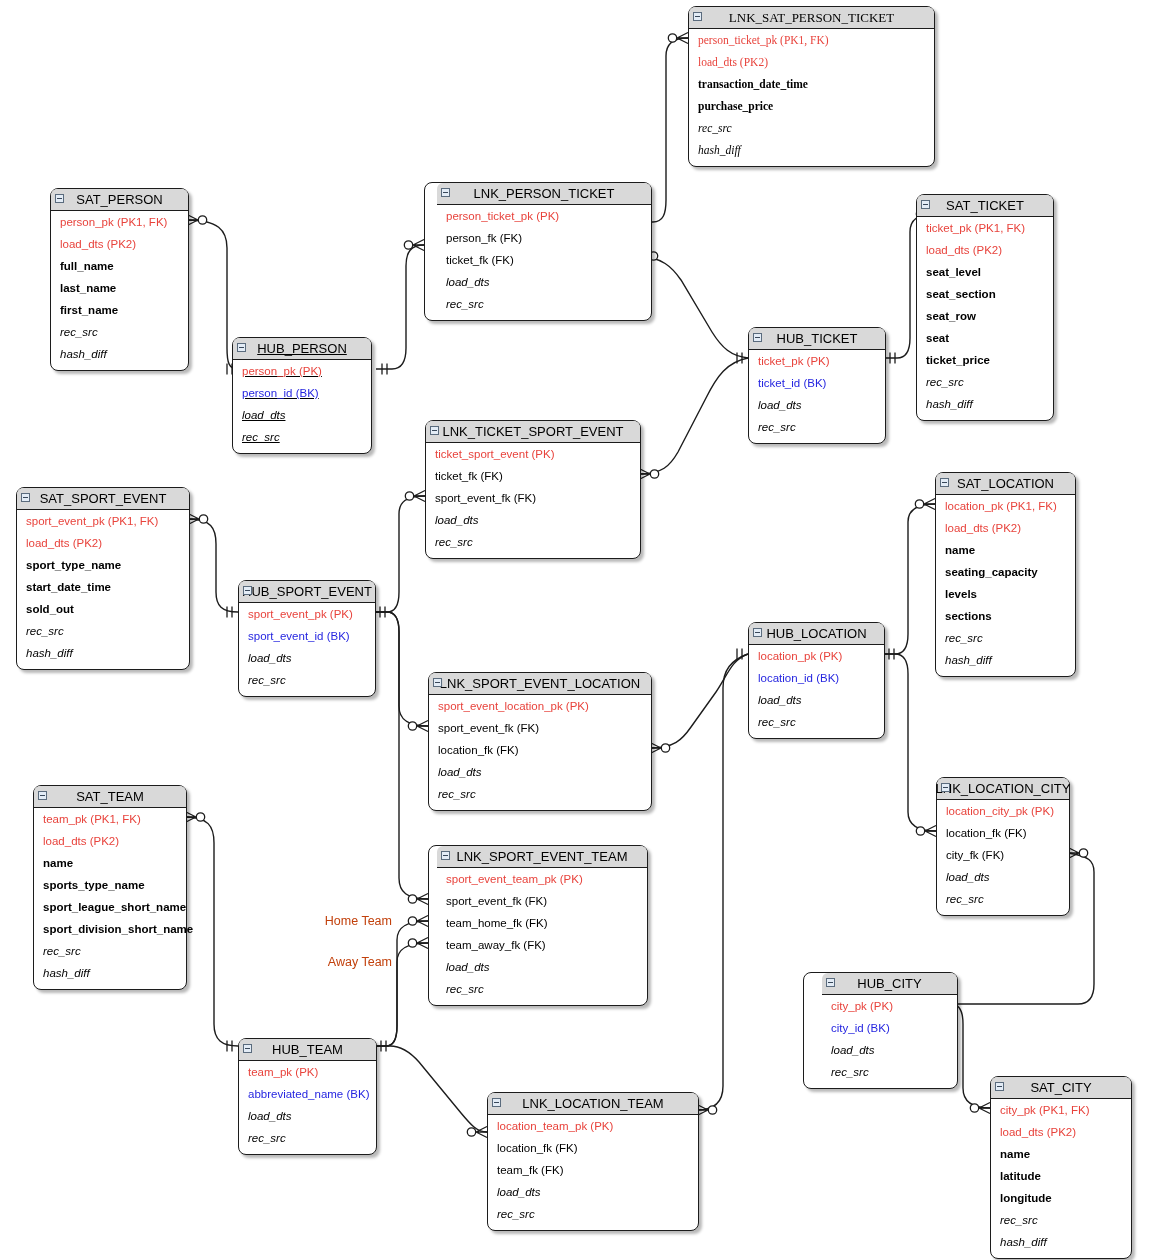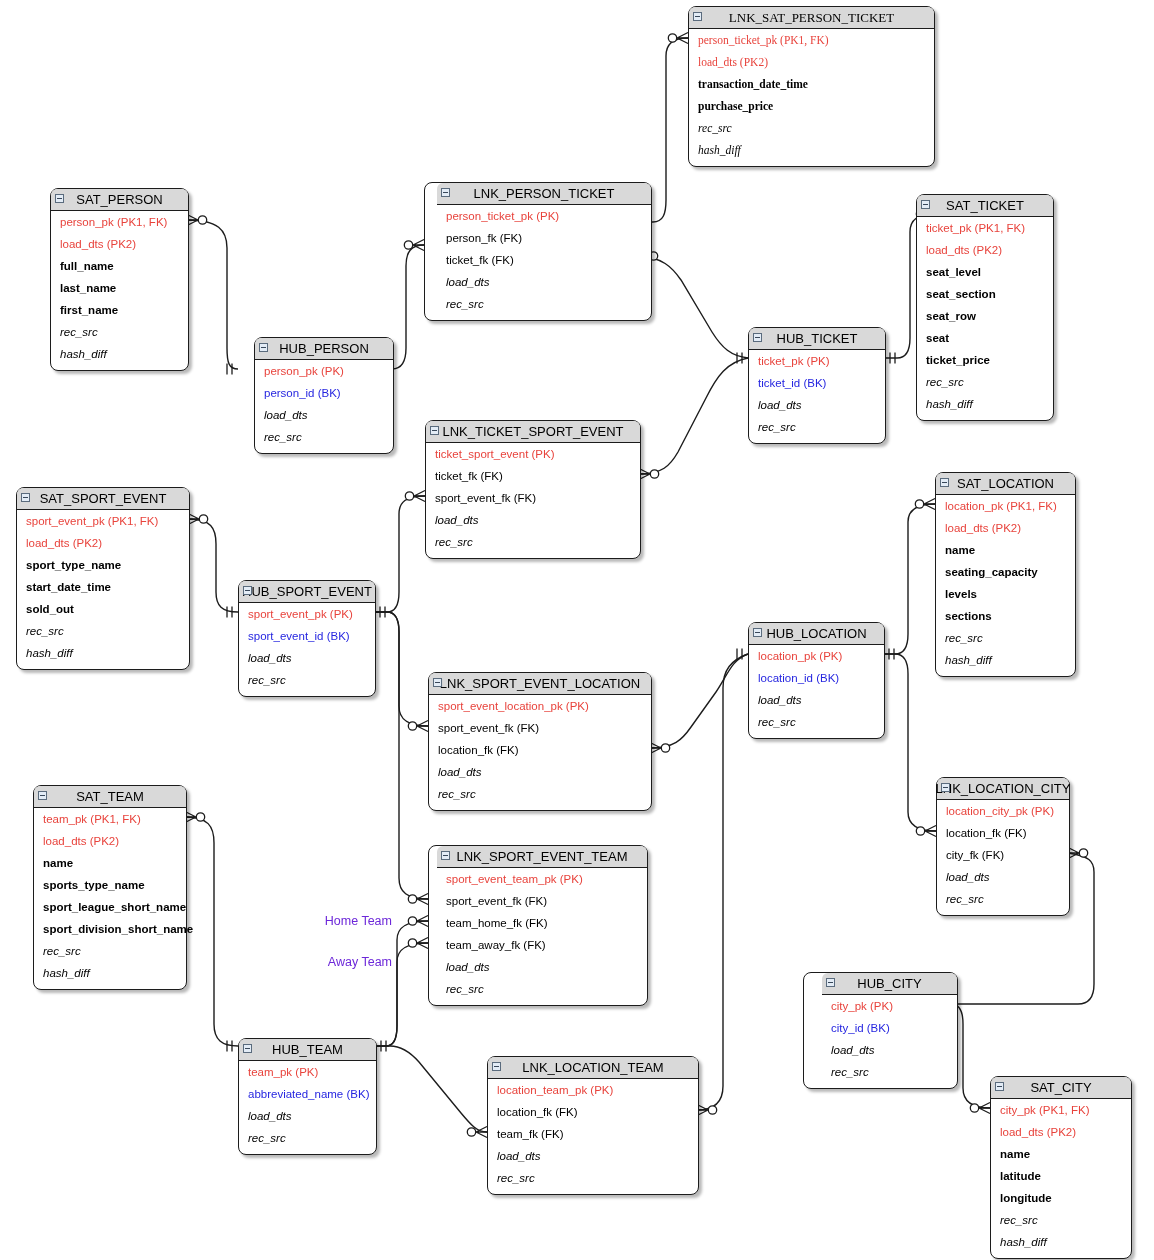--- a/index.html
+++ b/index.html
@@ -20,21 +20,21 @@
   .collapse-icon::after{content:"";width:5px;height:1px;background:#39485a;}
   .entity-body{padding:0 0 5px 0;}
   .field{height:22px;line-height:22px;padding:0 8px 0 9px;font-size:11.5px;color:#000;white-space:nowrap;}
   .field.pk{color:var(--pk);}
   .field.bk{color:var(--bk);}
   .field.attr{font-weight:bold;}
   .field.meta{font-style:italic;}
   .edge{fill:none;stroke:var(--line);stroke-width:1.4;}
   .marker-line{stroke:var(--line);stroke-width:1.3;fill:none;}
   .marker-circle{stroke:var(--line);stroke-width:1.3;fill:#fff;}
-  .edge-label{position:absolute;font-size:12.5px;color:#6d28d9;text-align:right;white-space:nowrap;}
+  .edge-label{position:absolute;font-size:12.5px;color:#c2410c;text-align:right;white-space:nowrap;}
 </style>
 </head>
 <body>
 
 <div id="diagram" style="width: 1154px; height: 1260px;">
   <svg id="edges" xmlns="http://www.w3.org/2000/svg" width="1154" height="1260" viewBox="0 0 1154 1260">
       <path d="M 187 220 C 218 220 227 230 227 248 L 227 348 C 227 363 229 369 238 369" class="edge"></path>
       <path d="M 376 369 L 392 369 C 402 369 406 362 406 348 L 406 266 C 406 252 411 245 424 245" class="edge"></path>
       <path d="M 638 222 L 653 222 C 663 222 666 214 666 200 L 666 56 C 666 44 673 38 688 38" class="edge"></path>
       <path d="M 638 256 C 662 257 672 267 681 280 L 712 332 C 722 348 731 356 748 358" class="edge"></path>
@@ -180,21 +180,21 @@
         <div class="entity-body">
           <div class="field pk">person_pk (PK1, FK)</div>
           <div class="field pk">load_dts (PK2)</div>
           <div class="field attr">full_name</div>
           <div class="field attr">last_name</div>
           <div class="field attr">first_name</div>
           <div class="field meta">rec_src</div>
           <div class="field meta">hash_diff</div>
         </div>
       </div>
-      <div class="entity" style="left: 254px; top: 337px; width: 138px;">
+      <div class="entity" style="left: 232px; top: 337px; width: 138px; text-decoration: underline;">
         <div class="entity-header">
           <span class="collapse-icon"></span>
           <span>HUB_PERSON</span>
         </div>
         <div class="entity-body">
           <div class="field pk">person_pk (PK)</div>
           <div class="field bk">person_id (BK)</div>
           <div class="field meta">load_dts</div>
           <div class="field meta">rec_src</div>
         </div>
@@ -371,21 +371,21 @@
           <span class="collapse-icon"></span>
           <span>HUB_TEAM</span>
         </div>
         <div class="entity-body">
           <div class="field pk">team_pk (PK)</div>
           <div class="field bk">abbreviated_name (BK)</div>
           <div class="field meta">load_dts</div>
           <div class="field meta">rec_src</div>
         </div>
       </div>
-      <div class="entity" style="left: 487px; top: 1056px; width: 210px;">
+      <div class="entity" style="left: 487px; top: 1092px; width: 210px;">
         <div class="entity-header">
           <span class="collapse-icon"></span>
           <span>LNK_LOCATION_TEAM</span>
         </div>
         <div class="entity-body">
           <div class="field pk">location_team_pk (PK)</div>
           <div class="field fk">location_fk (FK)</div>
           <div class="field fk">team_fk (FK)</div>
           <div class="field meta">load_dts</div>
           <div class="field meta">rec_src</div>

